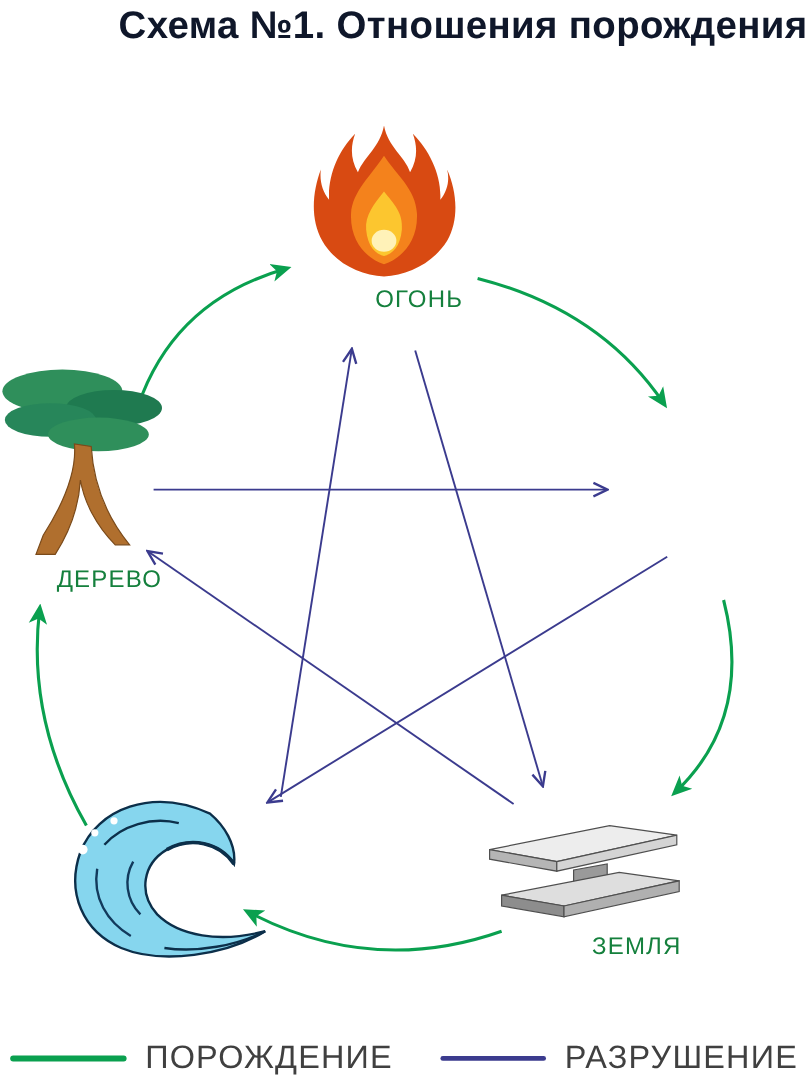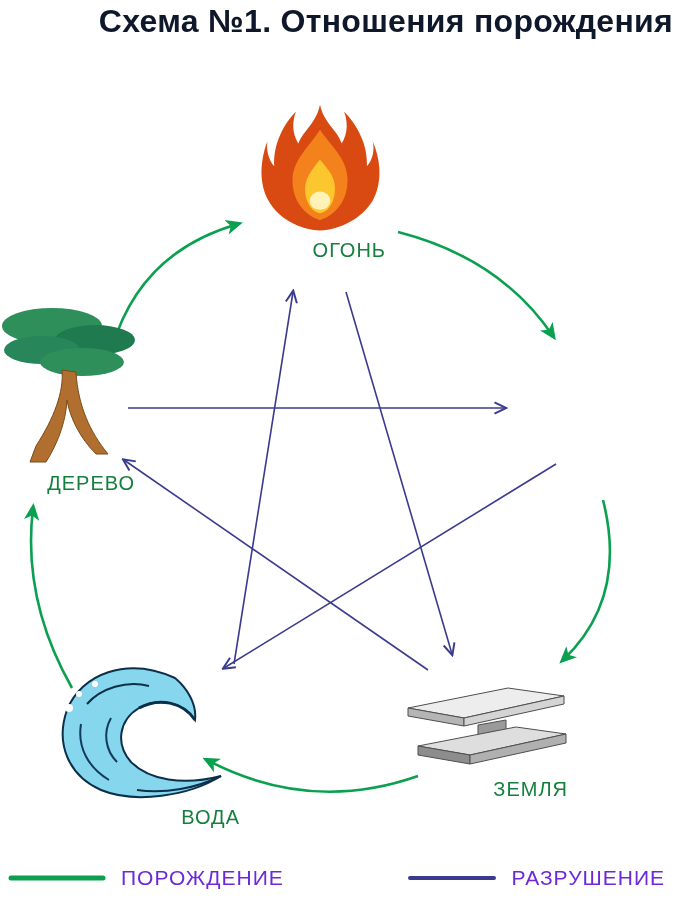--- a/index.html
+++ b/index.html
@@ -25,21 +25,21 @@
     font-size:20px; color:#15803d; letter-spacing:1px; margin-top:4px;
     white-space:nowrap;
     text-align:right;
   }
   .node-metal .node-label { padding-left:62px; }
   .legend {
     position:absolute; left:8px; top:866px; width:657px;
     display:flex; align-items:center; justify-content:space-between;
   }
   .legend-item { display:flex; align-items:center; gap:15px; }
-  .legend-label { font-size:21px; color:#6d28d9; letter-spacing:1px; }
+  .legend-label { font-size:27px; color:#404040; letter-spacing:1px; }
 </style>
 </head>
 <body>
 
 <div class="canvas">
 
   <div class="title">
     <div>Схема №1. Отношения порождения</div>
   </div>
 
@@ -114,21 +114,20 @@
         <path d="M84 46 C104 35 128 40 140 58" fill="none" stroke="#0c2f4a" stroke-width="3"></path>
         <path d="M32 42 C46 26 72 18 94 24" fill="none" stroke="#0c2f4a" stroke-width="2"></path>
         <path d="M26 62 C22 86 34 106 54 118" fill="none" stroke="#123a5c" stroke-width="2"></path>
         <path d="M166 114 C142 126 110 132 82 128" fill="none" stroke="#0c2f4a" stroke-width="2"></path>
         <path d="M56 56 C48 70 50 88 62 100" fill="none" stroke="#123a5c" stroke-width="2"></path>
         <circle cx="14" cy="46" r="4" fill="#ffffff"></circle>
         <circle cx="24" cy="32" r="3" fill="#ffffff"></circle>
         <circle cx="40" cy="22" r="3" fill="#ffffff"></circle>
       </g>
     </svg>
-    <div class="node-label">ВОДА</div>
   </div>
 
   <div class="legend">
     <div class="legend-item">
       <svg class="legend-line" width="98" height="10">
         <line x1="3" y1="5" x2="95" y2="5" stroke-width="5" stroke-linecap="round" stroke="#0aa04f"></line>
       </svg>
       <span class="legend-label">ПОРОЖДЕНИЕ</span>
     </div>
     <div class="legend-item">

